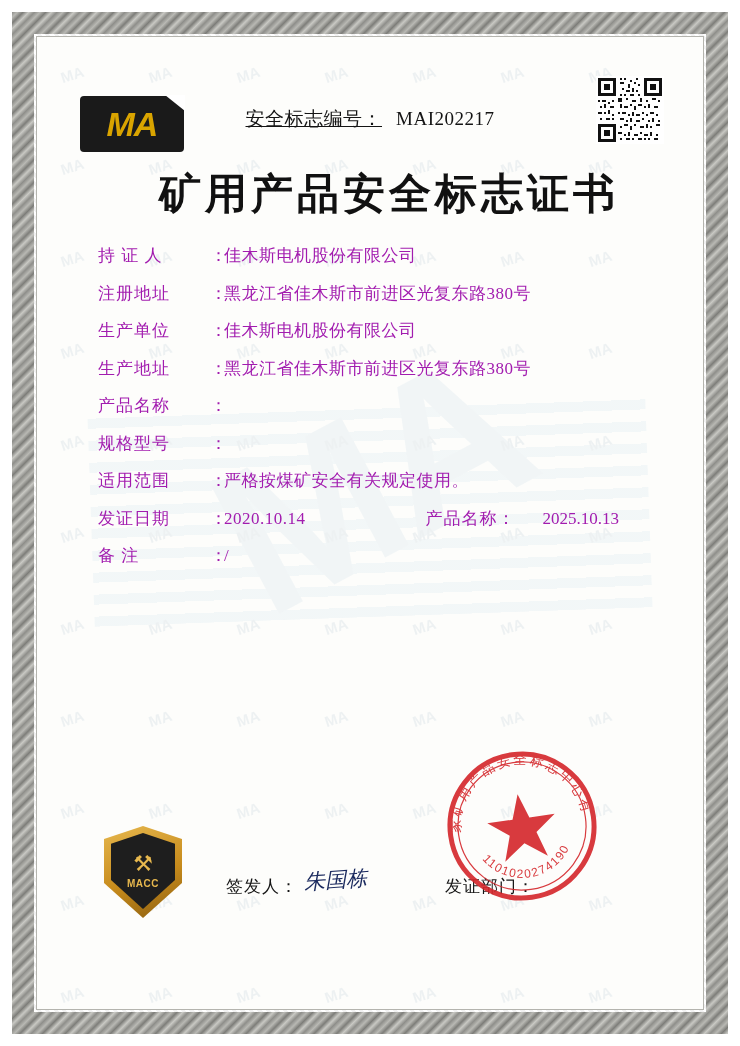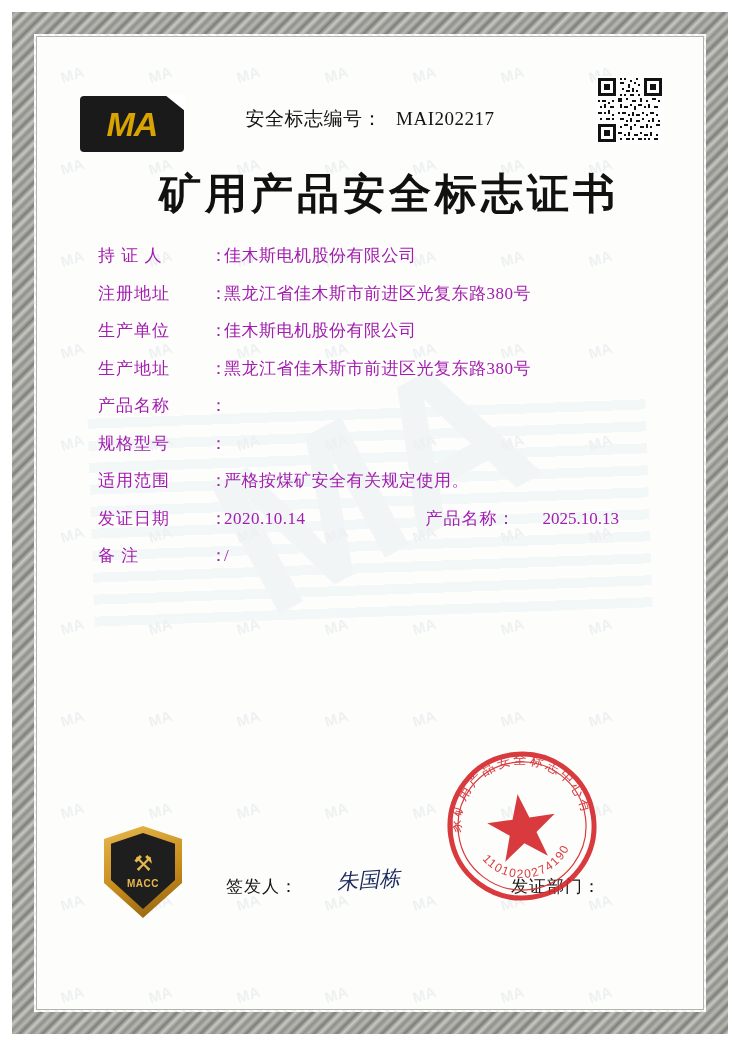--- a/index.html
+++ b/index.html
@@ -174,21 +174,21 @@
   .serial-line {
     position: absolute;
     left: 0;
     right: 0;
     top: 68px;
     text-align: center;
     font-size: 19px;
     color: #141414;
     letter-spacing: 0.5px;
   }
-  .serial-line .serial-label { font-family: "Liberation Serif", serif; }
+  .serial-line .serial-label { font-family: "Liberation Serif", serif; text-decoration: underline; }
   .serial-line .serial-value {
     font-family: "Liberation Serif", serif;
     margin-left: 14px;
     margin-top: 16px;
   }
 
   
   .doc-title {
     position: absolute;
     left: 0;
@@ -309,21 +309,20 @@
   }
 
   .sign-row {
     position: absolute;
     left: 130px;
     bottom: 46px;
     display: flex;
     align-items: flex-end;
     font-size: 17px;
     color: #151515;
-    gap: 33px;
   }
   .sign-label { letter-spacing: 1px; }
   .sign-script {
     margin-left: 6px;
     font-family: "Liberation Serif", serif;
     font-style: italic;
     font-size: 21px;
     color: #1b2a5e;
     transform: rotate(-4deg);
     position: relative;

